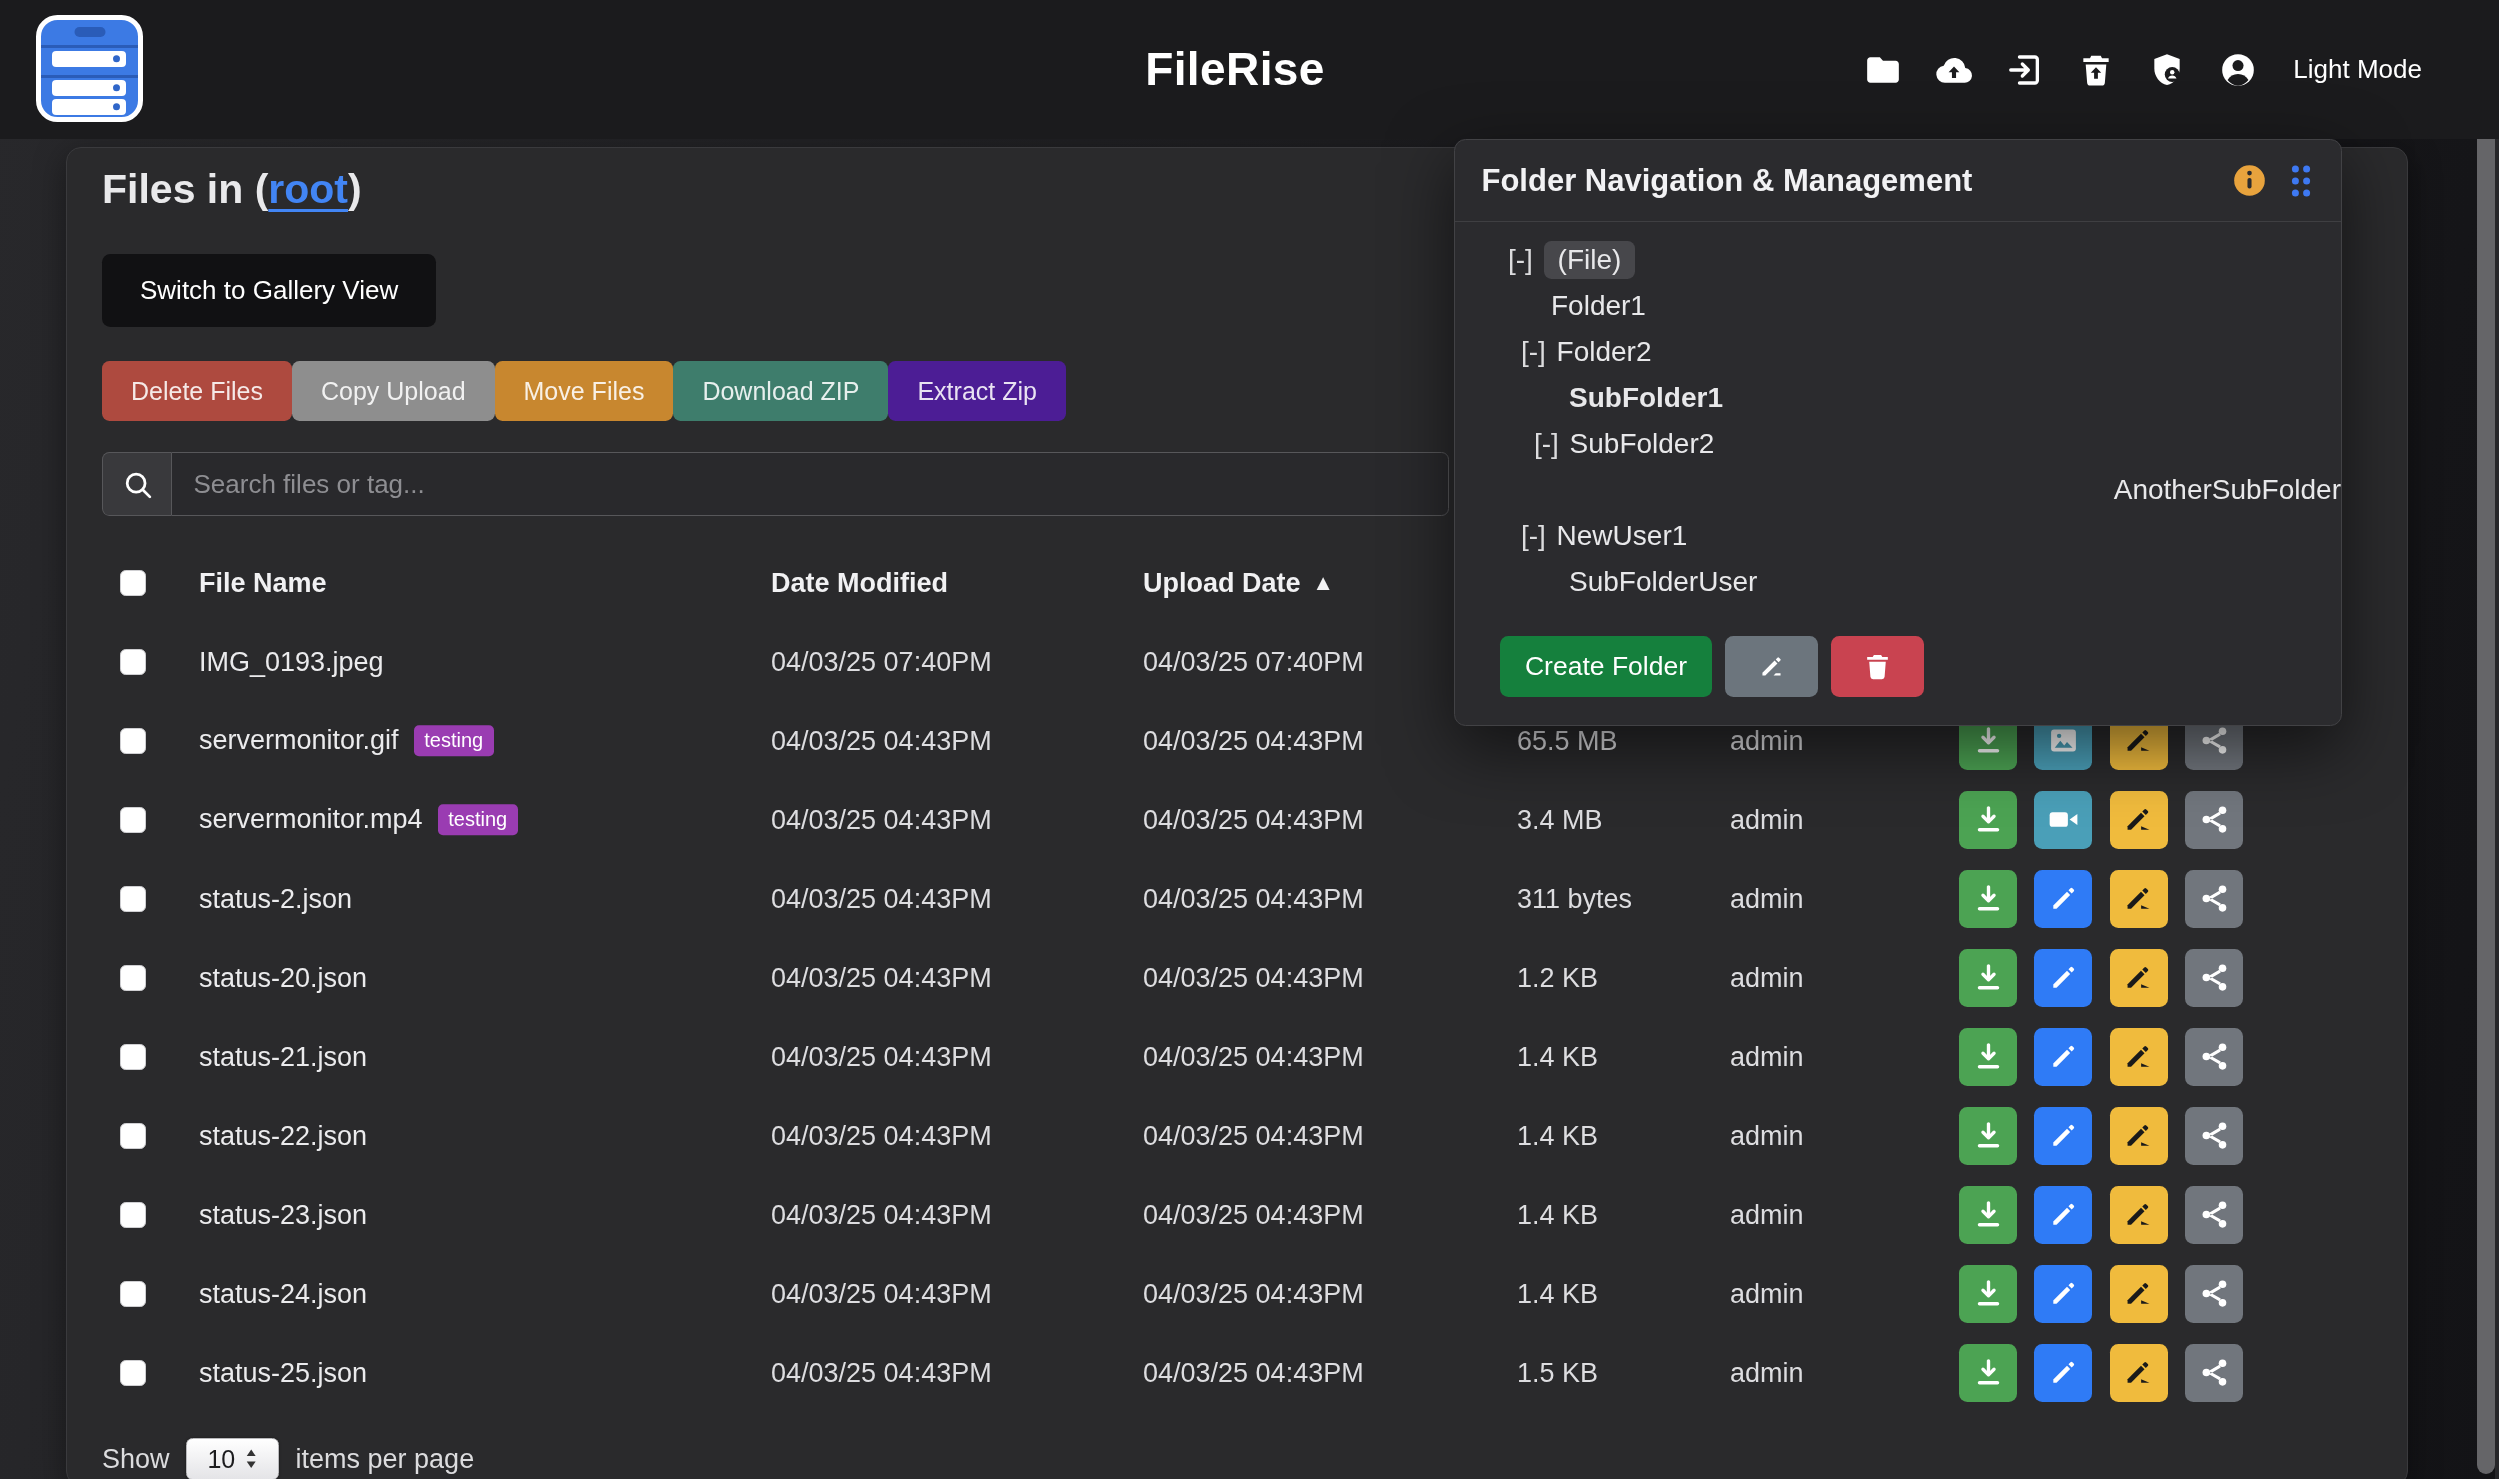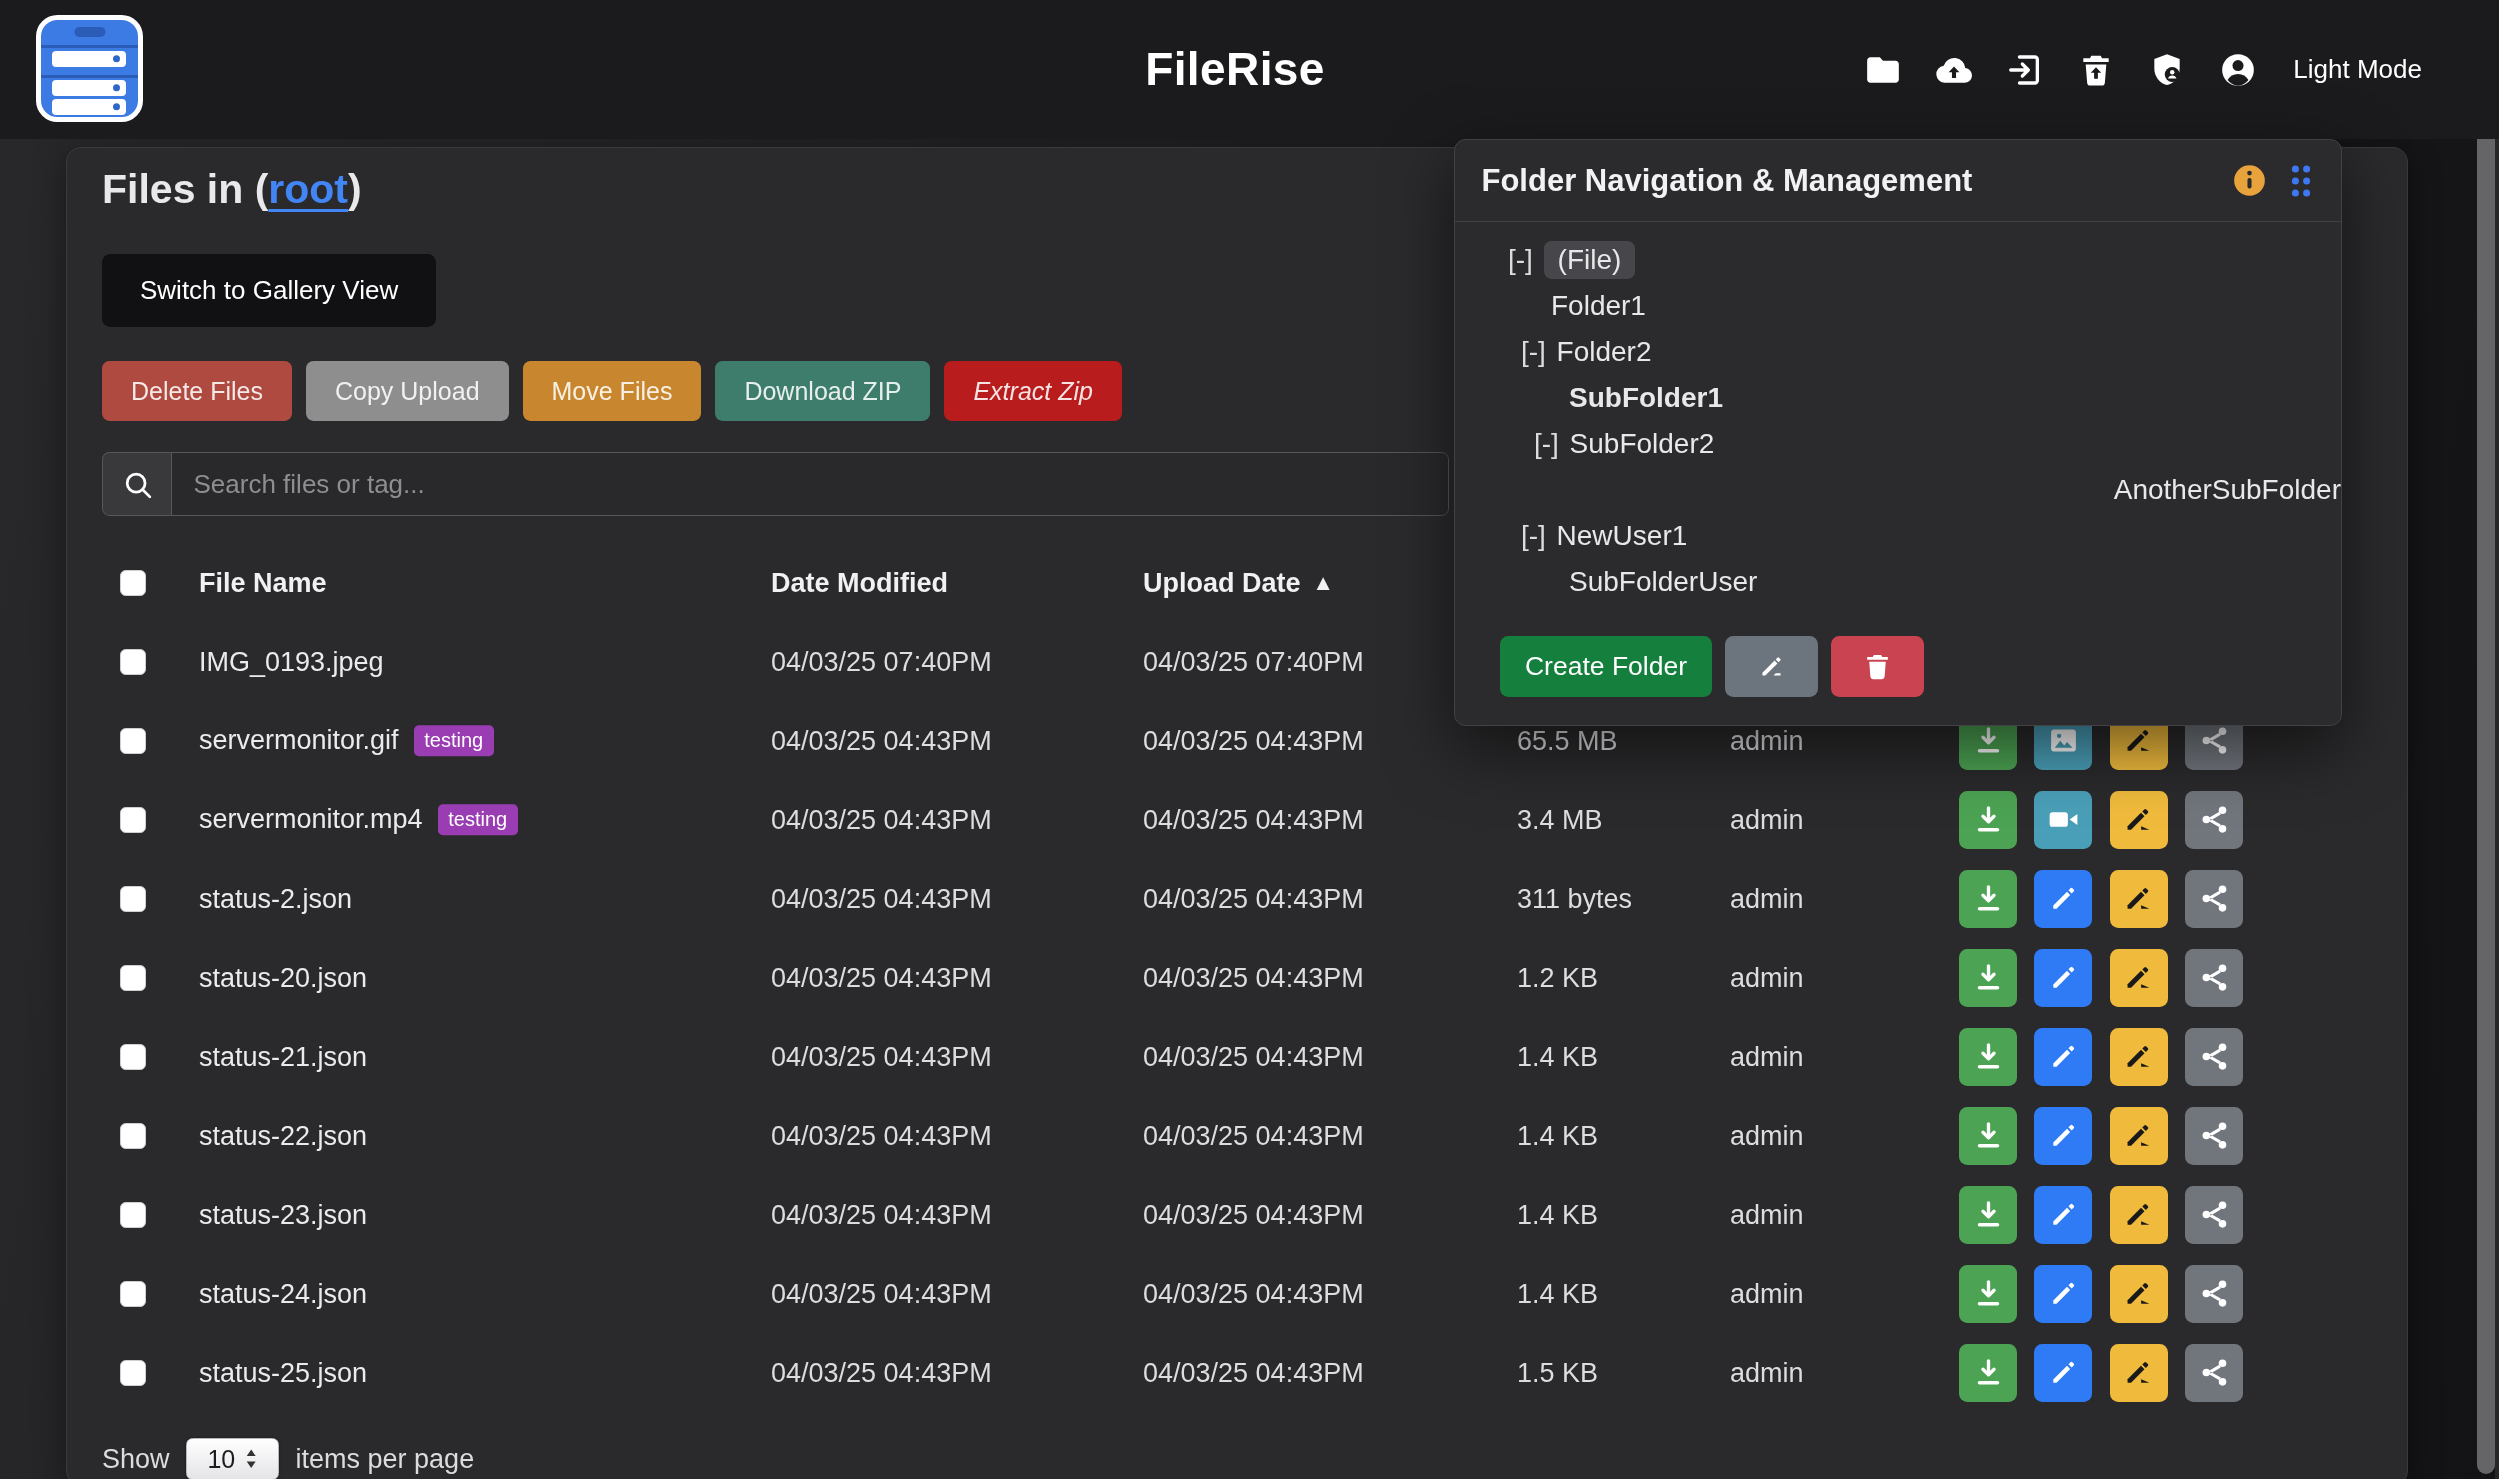--- a/index.html
+++ b/index.html
@@ -24,21 +24,21 @@
   .mode{font-size:26px;color:#fff;margin-left:3.3px;cursor:pointer;}
   
   .card{position:absolute;left:66px;top:147px;width:2342px;height:1339px;
         background:#2a2a2c;border:0.8px solid #3a3a3d;border-radius:15px;
         box-shadow:0 8.3px 33px rgba(0,0,0,.4);box-sizing:border-box;}
   .heading{position:absolute;left:35px;top:18px;font-size:41px;font-weight:bold;color:#e9e9eb;}
   .heading .lnk{color:#4285f4;text-decoration:underline;text-underline-offset:5.8px;text-decoration-thickness:3.3px;cursor:pointer;}
   .gallery-btn{position:absolute;left:35px;top:106px;height:73px;padding:0 38px;
         background:#111113;border:none;border-radius:8.3px;color:#fff;font-size:26px;
         display:flex;align-items:center;cursor:pointer;font-family:inherit;}
-  .bulk{position:absolute;left:35px;top:213px;display:flex;gap:14px;}
+  .bulk{position:absolute;left:35px;top:213px;display:flex;}
   .bulk button{height:60px;padding:0 29px;border:none;border-radius:7.4px;font-size:25px;
         color:rgba(255,255,255,.88);display:flex;align-items:center;cursor:pointer;font-family:inherit;}
   
   .searchbar{position:absolute;left:35px;top:304px;width:1347px;height:64px;display:flex;box-sizing:border-box;}
   .s-icon{width:69px;background:#39393c;border:0.8px solid #57575a;border-right:none;
         border-radius:7.4px 0 0 7.4px;display:flex;align-items:center;justify-content:center;color:#fff;box-sizing:border-box;}
   .s-icon svg{width:33px;height:33px;}
   .s-input{flex:1;background:#29292c;border:0.8px solid #57575a;border-radius:0 7.4px 7.4px 0;
         color:#e6e6e8;font-size:26px;padding:0 21.5px;outline:none;font-family:inherit;box-sizing:border-box;}
   .s-input::placeholder{color:#8e8e92;}
@@ -137,21 +137,21 @@
 <div class="card">
   <div class="heading"><span>Files in (</span><span class="lnk">root</span><span>)</span></div>
 
   <button class="gallery-btn">Switch to Gallery View</button>
 
   <div class="bulk">
       <button style="background: rgb(174, 74, 63);">Delete Files</button>
       <button style="background: rgb(142, 142, 142);">Copy Upload</button>
       <button style="background: rgb(200, 135, 47);">Move Files</button>
       <button style="background: rgb(62, 125, 108);">Download ZIP</button>
-      <button style="background: #b91c1c; font-style: italic;">Extract Zip</button>
+      <button style="background: #4c1d95;">Extract Zip</button>
     </div>
 
   <div class="searchbar">
     <span class="s-icon">
       <svg viewBox="0 0 24 24" fill="none" stroke="currentColor" stroke-width="2">
           <circle cx="11" cy="11" r="6.5"></circle>
           <path d="M15.8 15.8L21 21" stroke-linecap="round"></path>
         </svg>
     </span>
     <input class="s-input" type="text" placeholder="Search files or tag..." style="">

